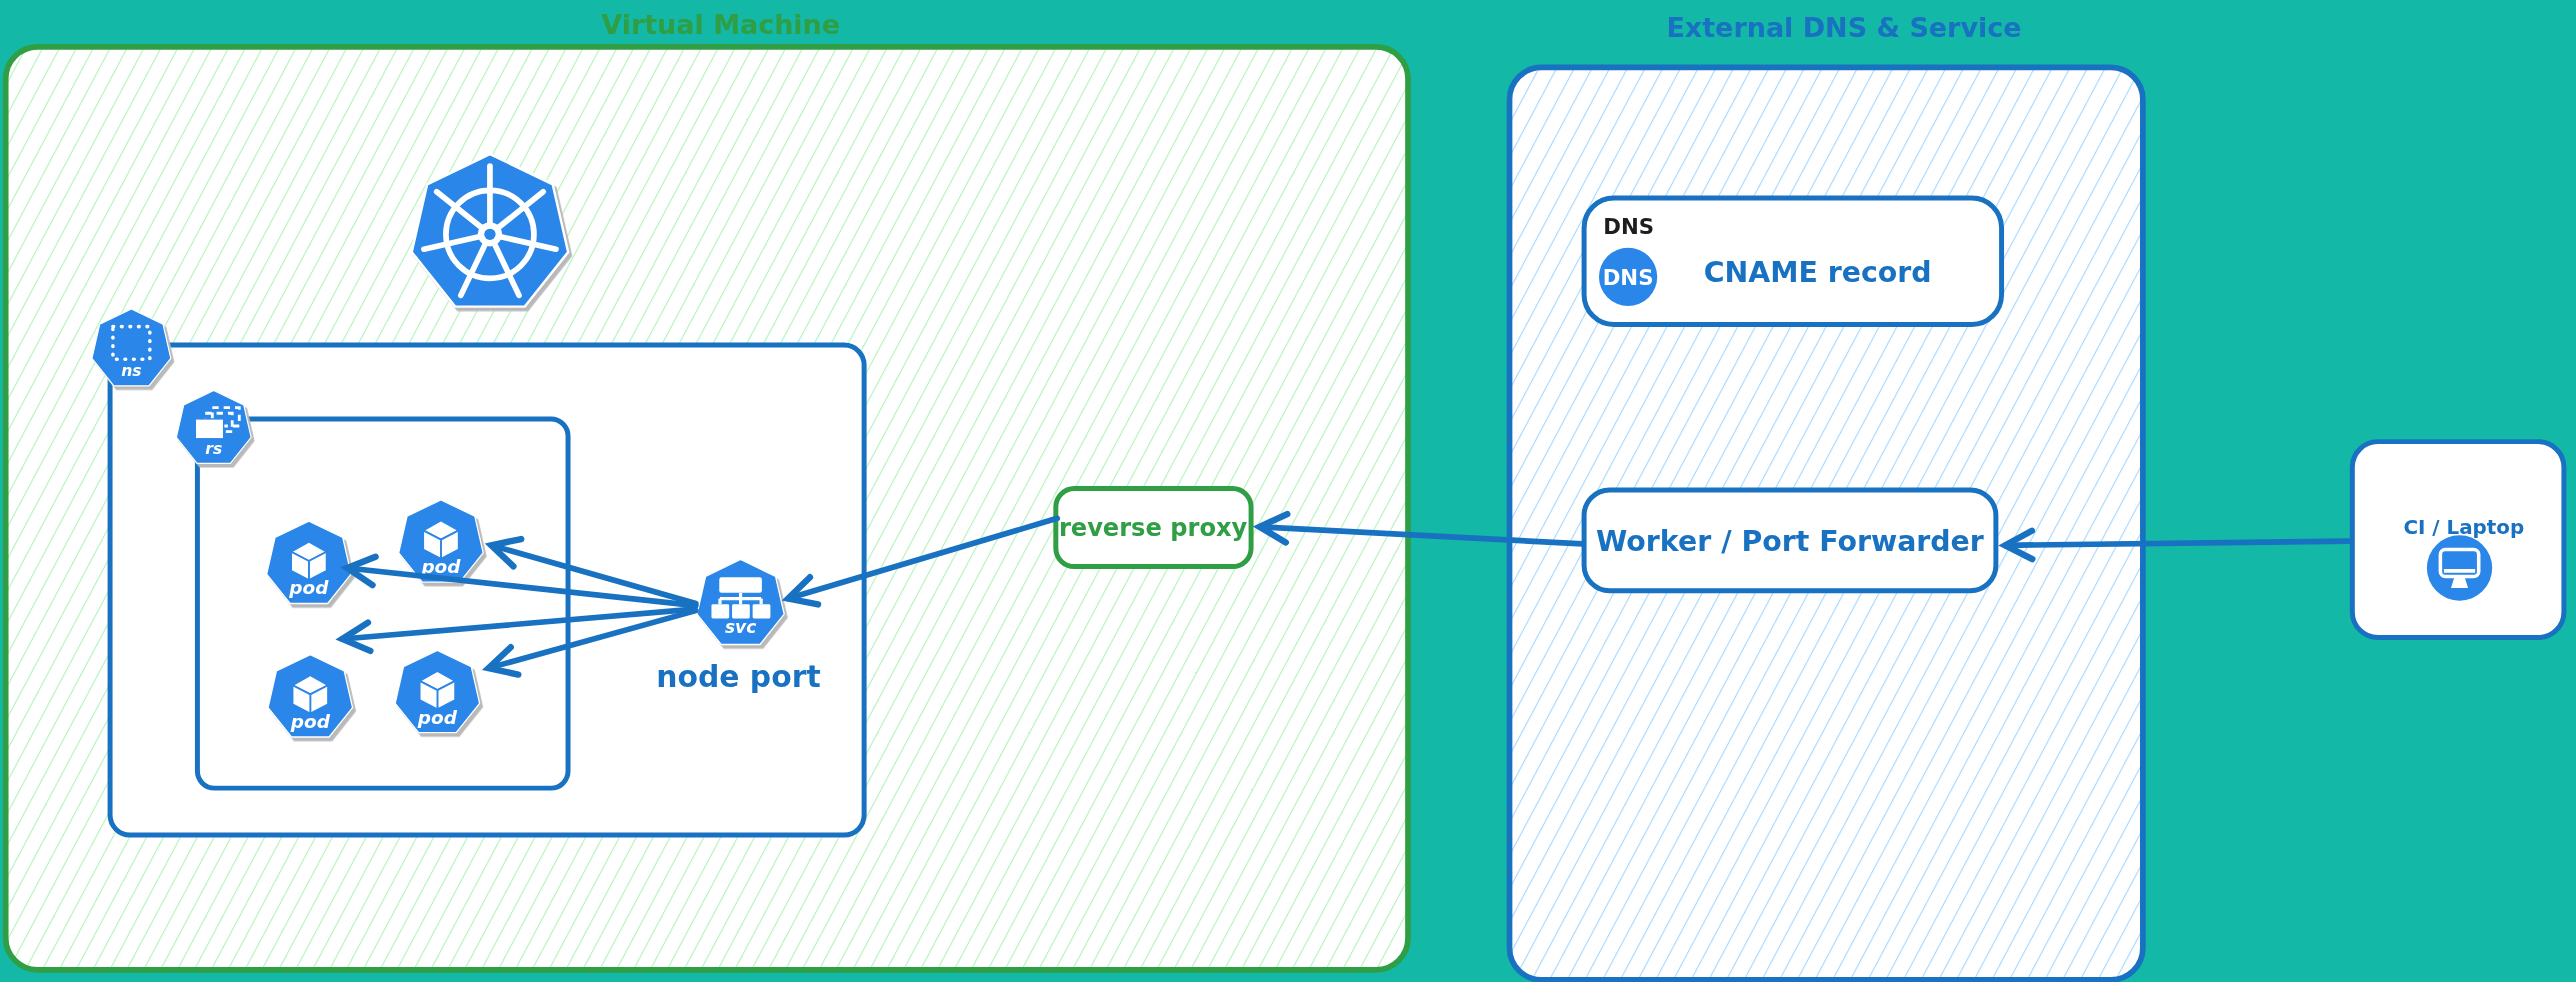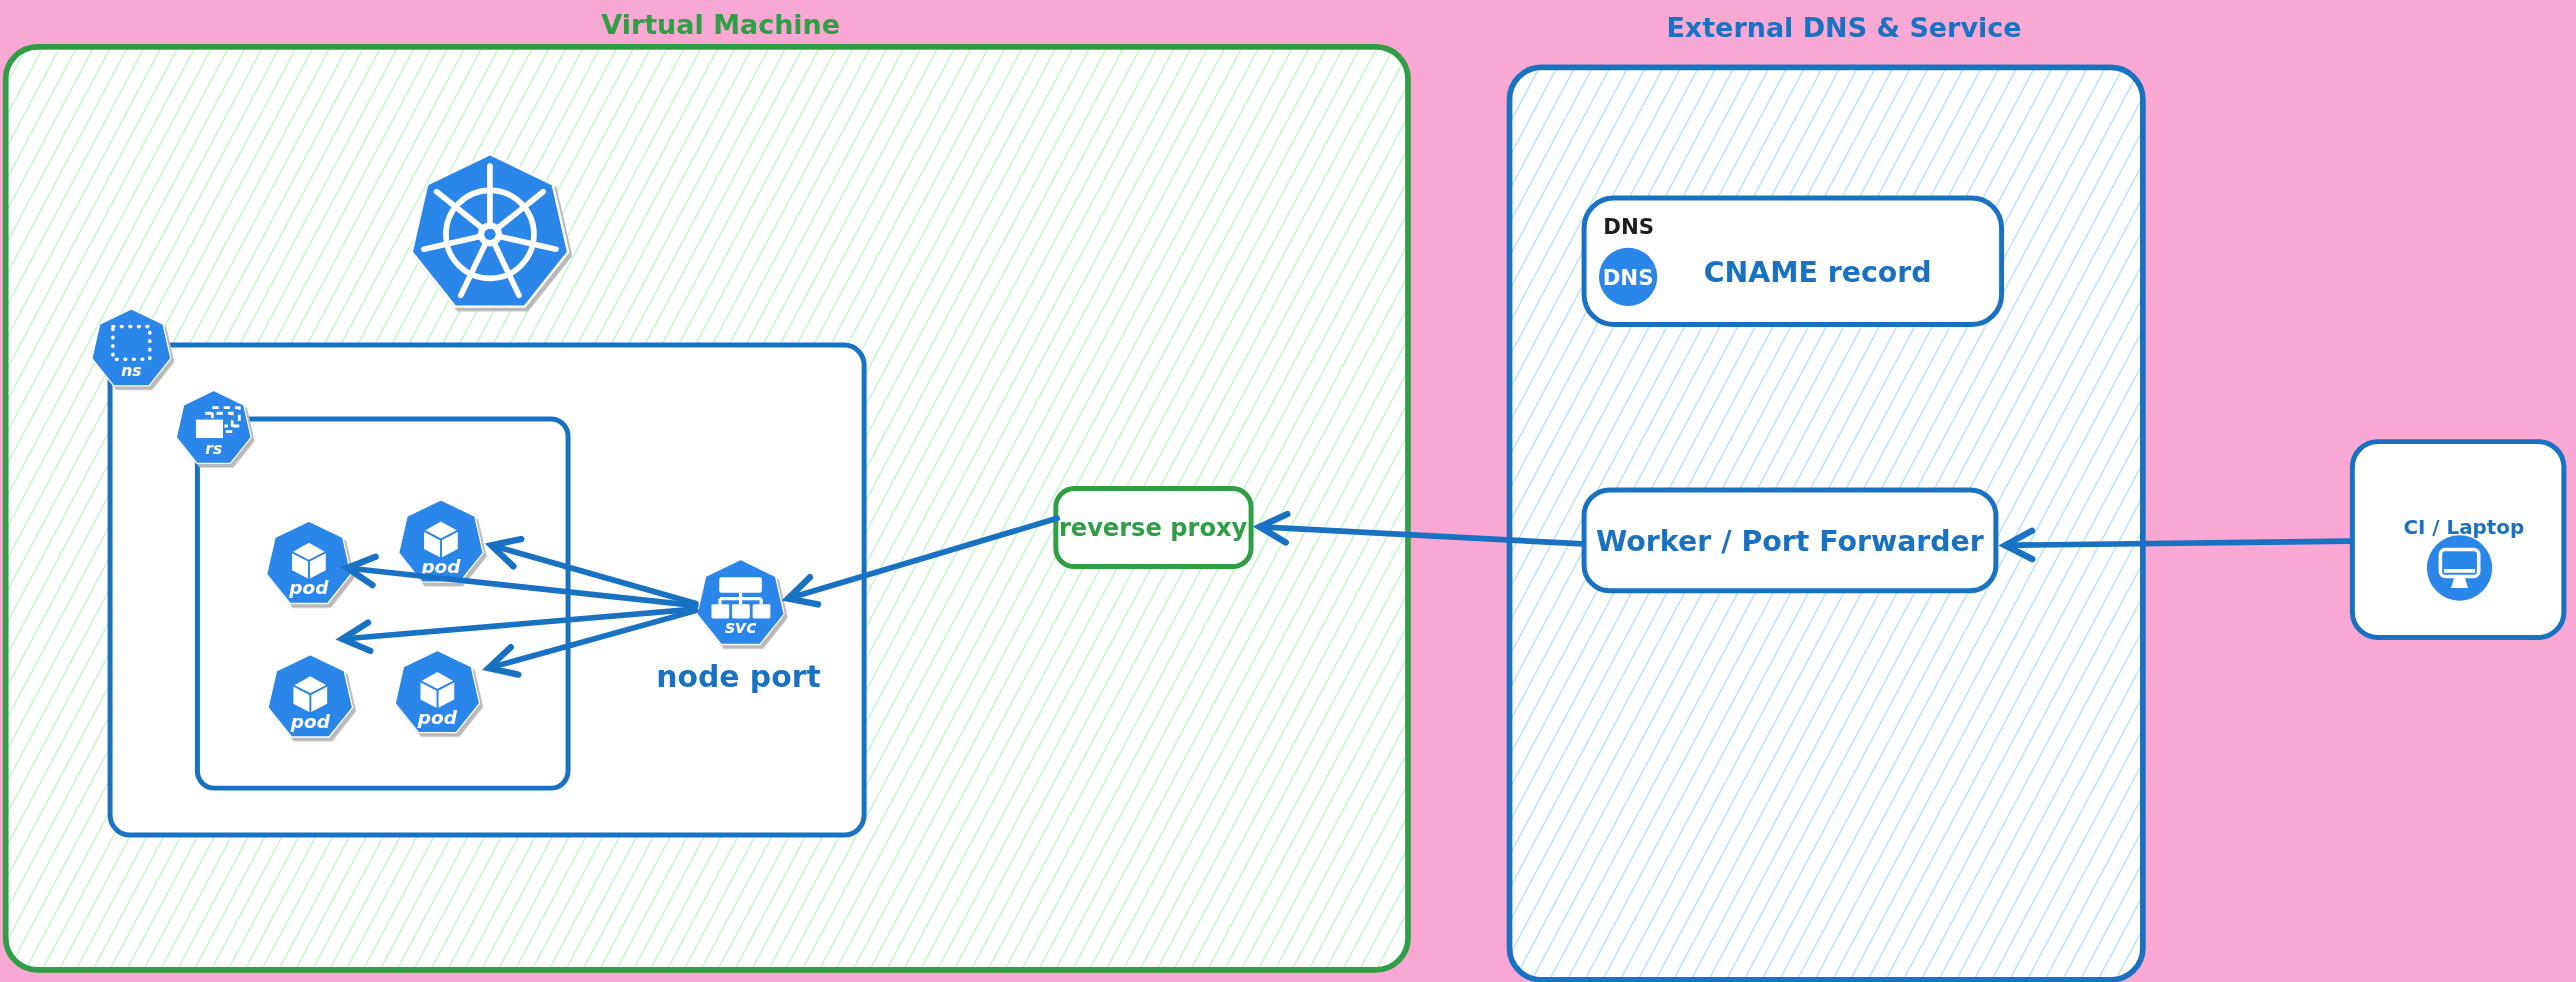--- a/index.html
+++ b/index.html
@@ -1,16 +1,16 @@
 <!DOCTYPE html>
 <html style="font-size:11.4px"><head>
 <meta charset="utf-8">
 <style>
   html,body{margin:0;padding:0;background:#ffffff;}
-  .diagram-wrap{width:100%;background:#f9a8d4;}
+  .diagram-wrap{width:100%;background:#14b8a6;}
   svg{display:block;width:100%;height:auto;font-family:"DejaVu Sans","Liberation Sans",sans-serif;}
   .title-green{fill:#2f9e44;font-weight:600;font-size:38px;}
   .title-blue{fill:#1971c2;font-weight:600;font-size:38px;}
   .lbl-blue{fill:#1971c2;font-weight:600;}
   .lbl-green{fill:#2f9e44;font-weight:600;}
   .lbl-black{fill:#1e1e1e;font-weight:600;}
   .icon-label{fill:#ffffff;font-weight:bold;font-style:italic;}
   .hept{fill:#2a86e8;stroke:#ffffff;stroke-width:3;}
   .shadow{filter:drop-shadow(4px 5px 0px #b9b9b9);}
   .boxblue{fill:#ffffff;stroke:#1971c2;stroke-width:7;}

